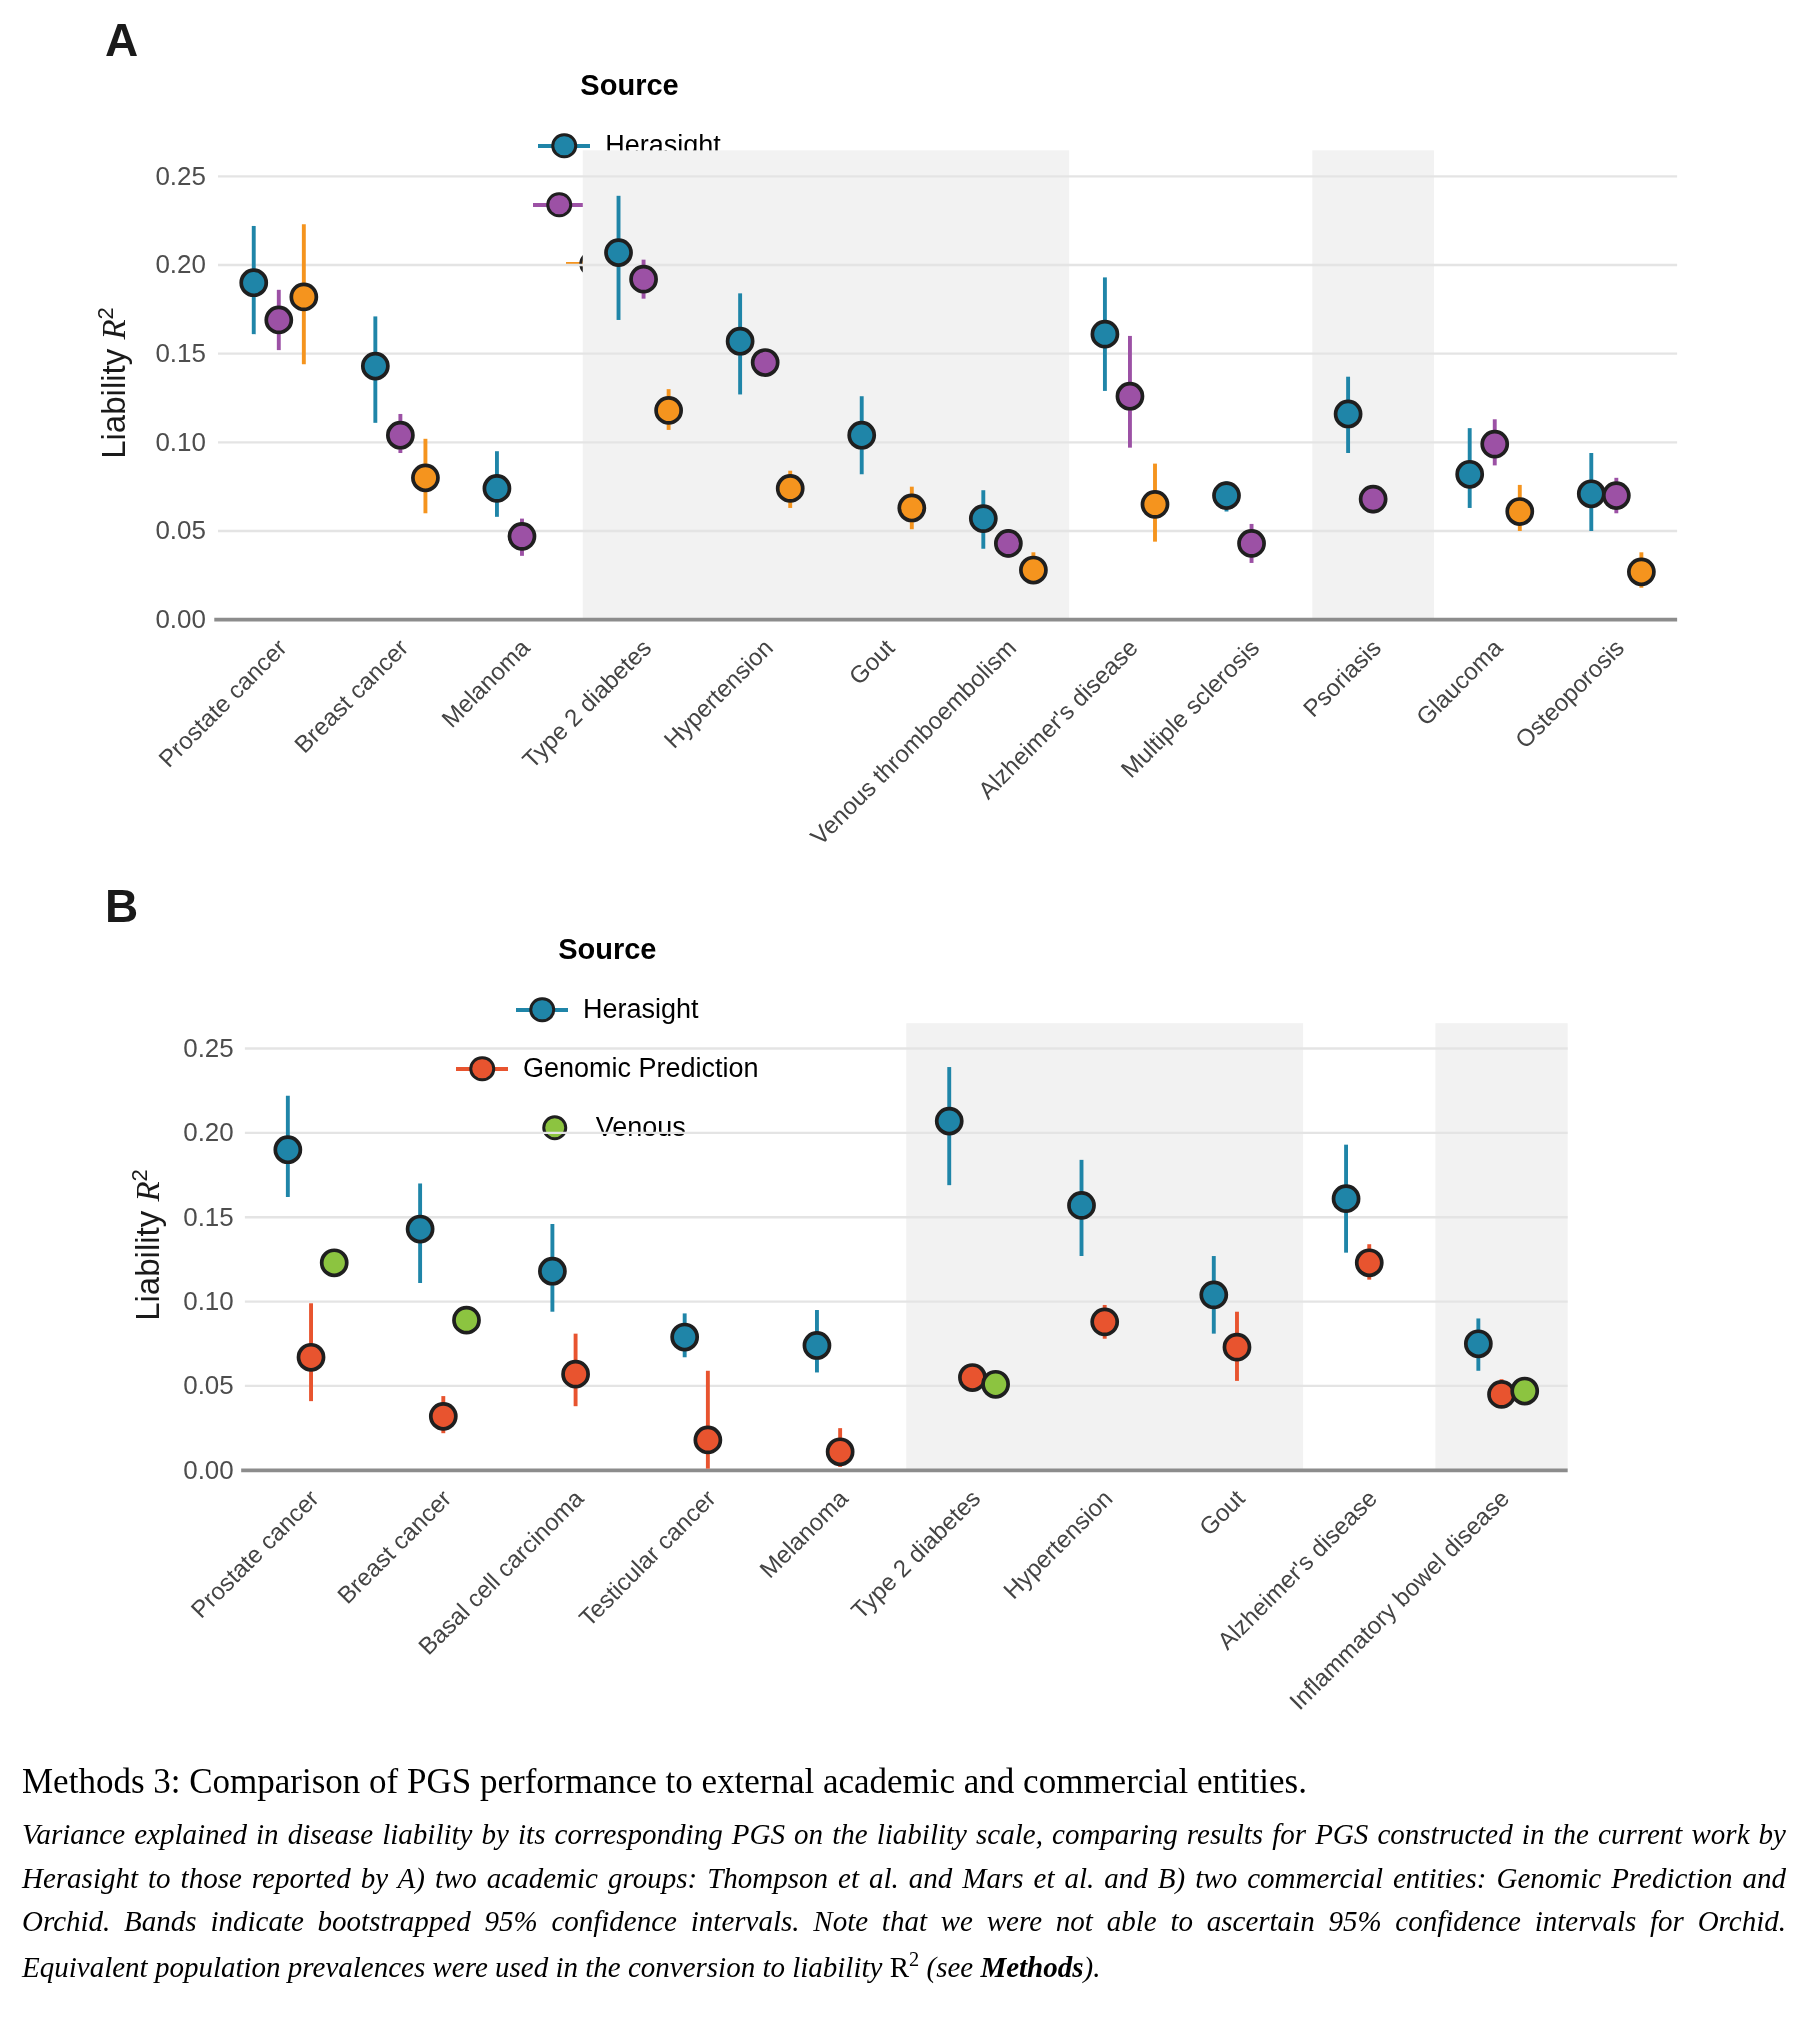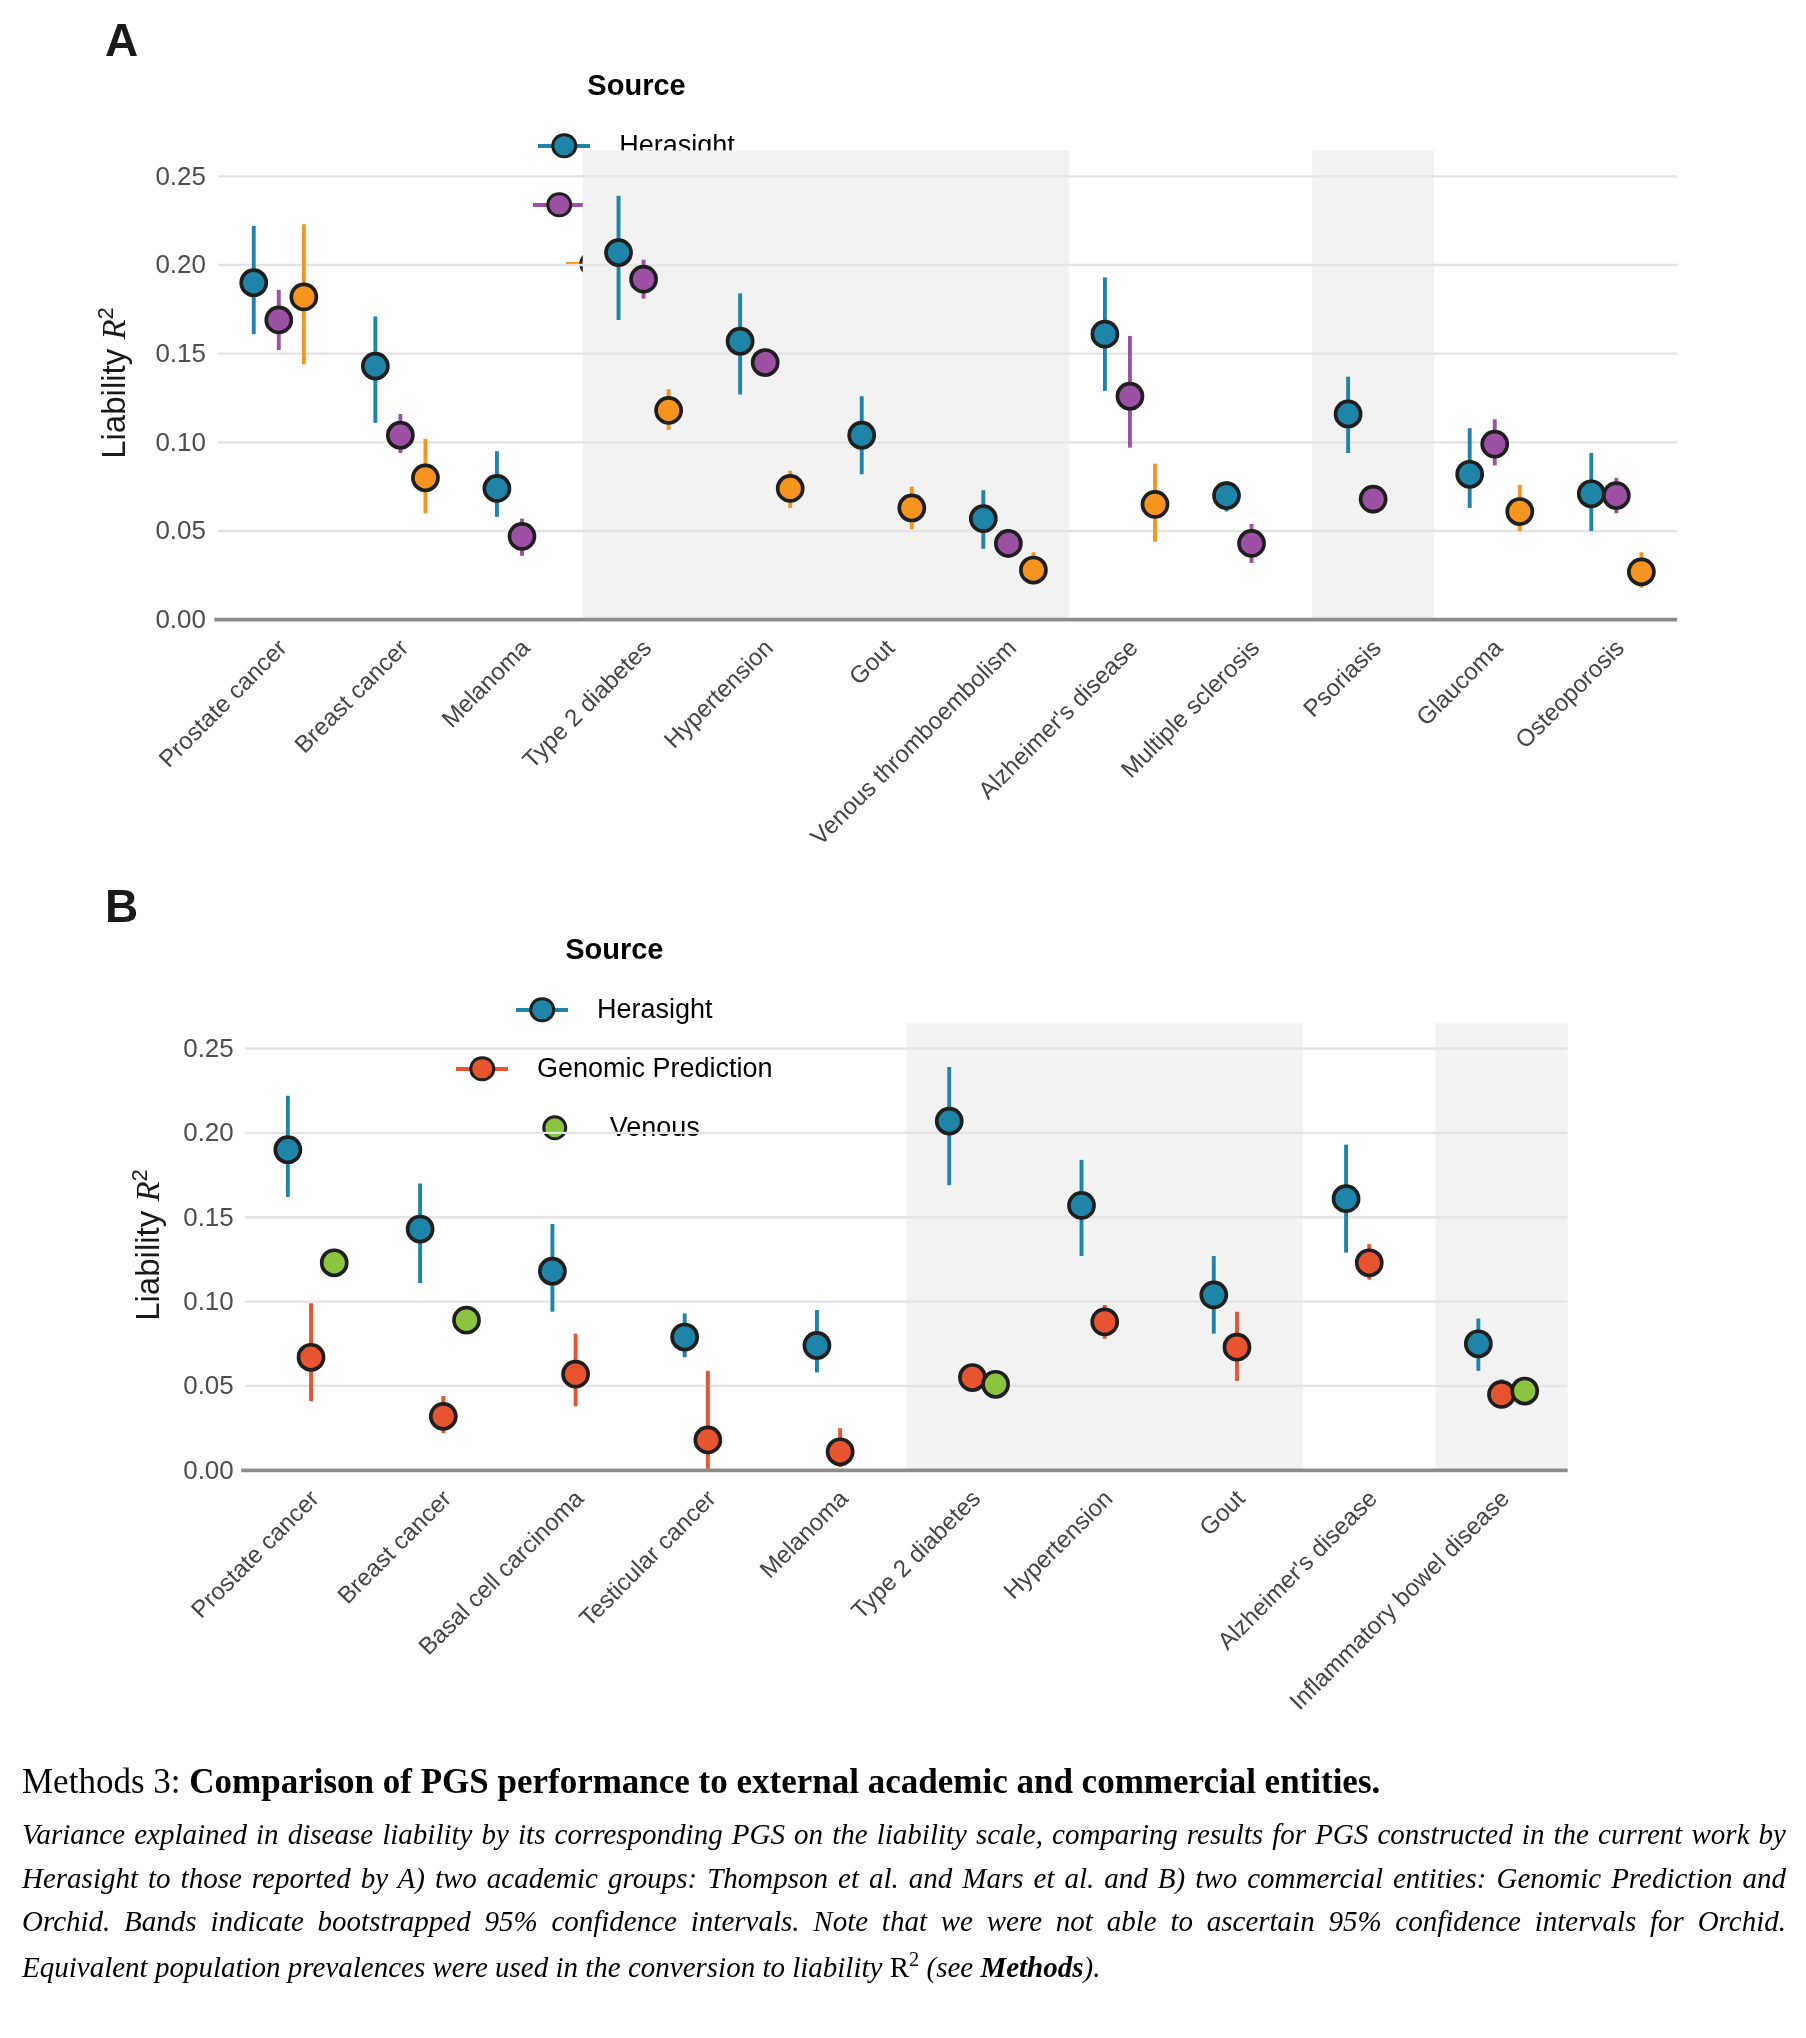--- a/index.html
+++ b/index.html
@@ -6,37 +6,37 @@
   #page{position:relative;width:1807px;height:2039px;background:#ffffff;overflow:hidden;
         font-family:"Liberation Sans",sans-serif;}
   .panel-label{position:absolute;font-size:46px;font-weight:bold;color:#1a1a1a;
                font-family:"Liberation Sans",sans-serif;}
   #panel-a-label{left:105px;top:13px;}
   #panel-b-label{left:105px;top:879px;}
   .legend{position:absolute;display:flex;align-items:center;gap:28px;height:41px;flex-direction:column;}
   #legend-a{left:533px;top:69px;}
   #legend-b{left:456px;top:933px;}
   .legend-title{font-size:29px;font-weight:bold;color:#000;}
-  .legend-item{display:flex;align-items:center;gap:29px;}
+  .legend-item{display:flex;align-items:center;gap:15px;}
   .legend-marker{position:relative;width:52px;height:28px;flex:0 0 auto;}
   .legend-marker .lm-line{position:absolute;left:0;right:0;top:12px;height:4.6px;}
   .legend-marker .lm-dot{position:absolute;left:50%;top:50%;transform:translate(-50%,-50%);
       width:19.5px;height:19.5px;border-radius:50%;border:3.2px solid #1f1f1f;}
   .legend-label{font-size:27px;color:#000;white-space:nowrap;}
   .ylab{position:absolute;transform:translate(-50%,-50%) rotate(-90deg);font-size:33px;
         color:#1a1a1a;white-space:nowrap;}
   .ylab i{font-family:"Liberation Serif",serif;font-style:italic;}
   .ylab sup{font-size:22px;}
   #ylab-a{left:113px;top:383px;}
   #ylab-b{left:147px;top:1245px;}
   #chart-svg{position:absolute;left:0;top:0;}
   #caption{position:absolute;left:22px;top:1762px;width:1764px;color:#000;
            font-family:"Liberation Serif",serif;}
   #caption-head{font-size:35px;margin-bottom:11px;}
-  #caption-head b{font-weight:bold;}
+  #caption-head b{font-weight:normal;}
   #caption-body{font-size:29px;line-height:1.5;text-align:justify;font-style:italic;}
   #caption-body .roman{font-style:normal;}
   #caption-body sup{font-size:20.4px;}
   #caption-body b{font-weight:bold;}
 </style>
 </head>
 <body>
 
 <div id="page">
 

